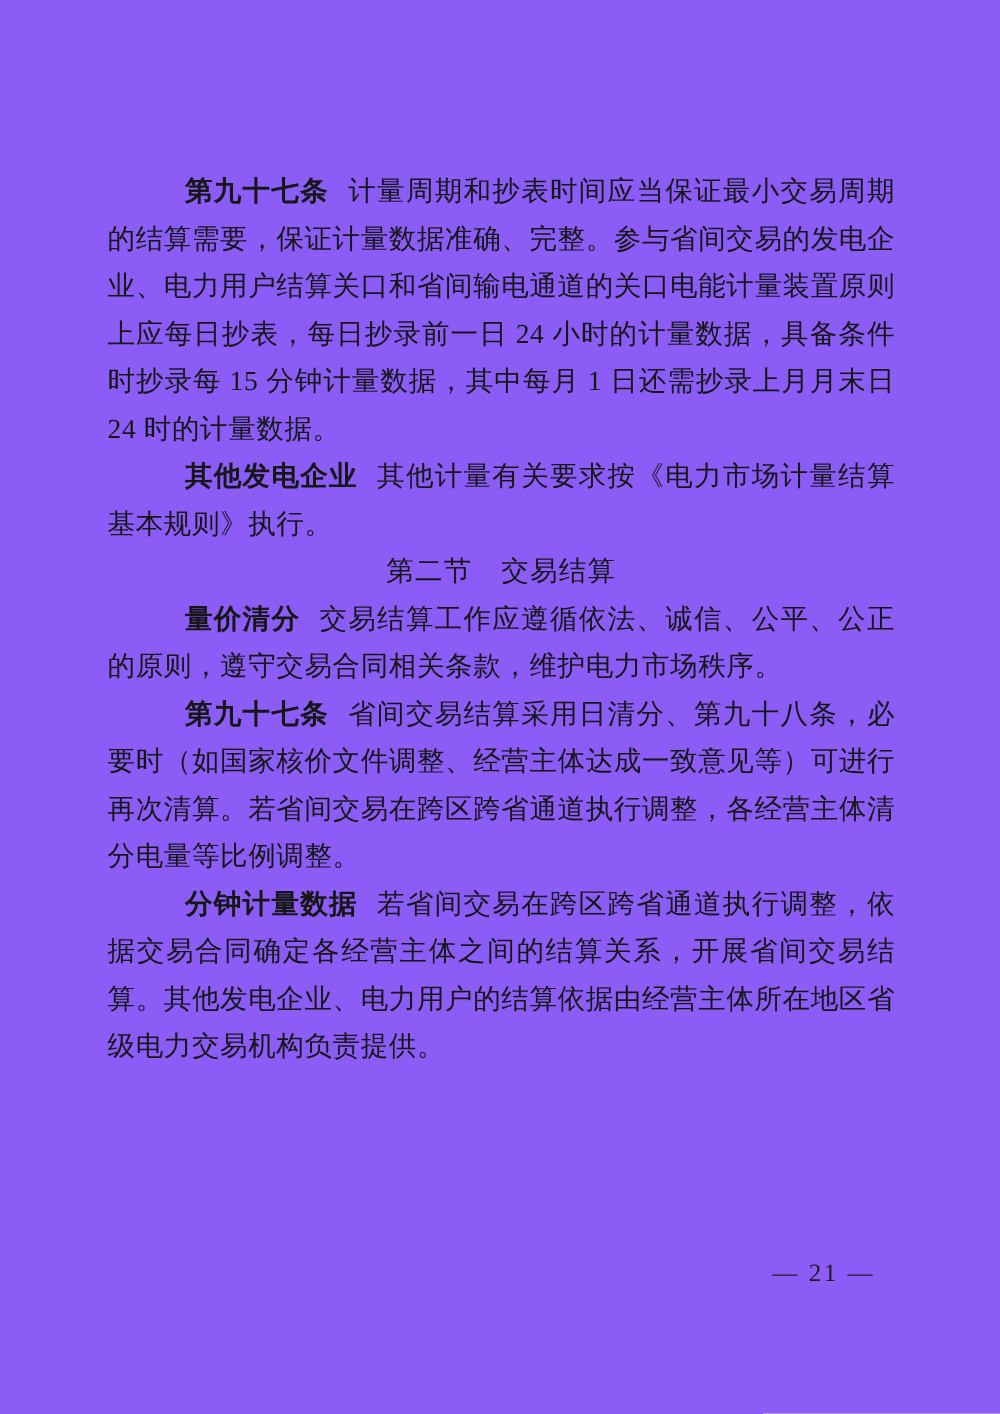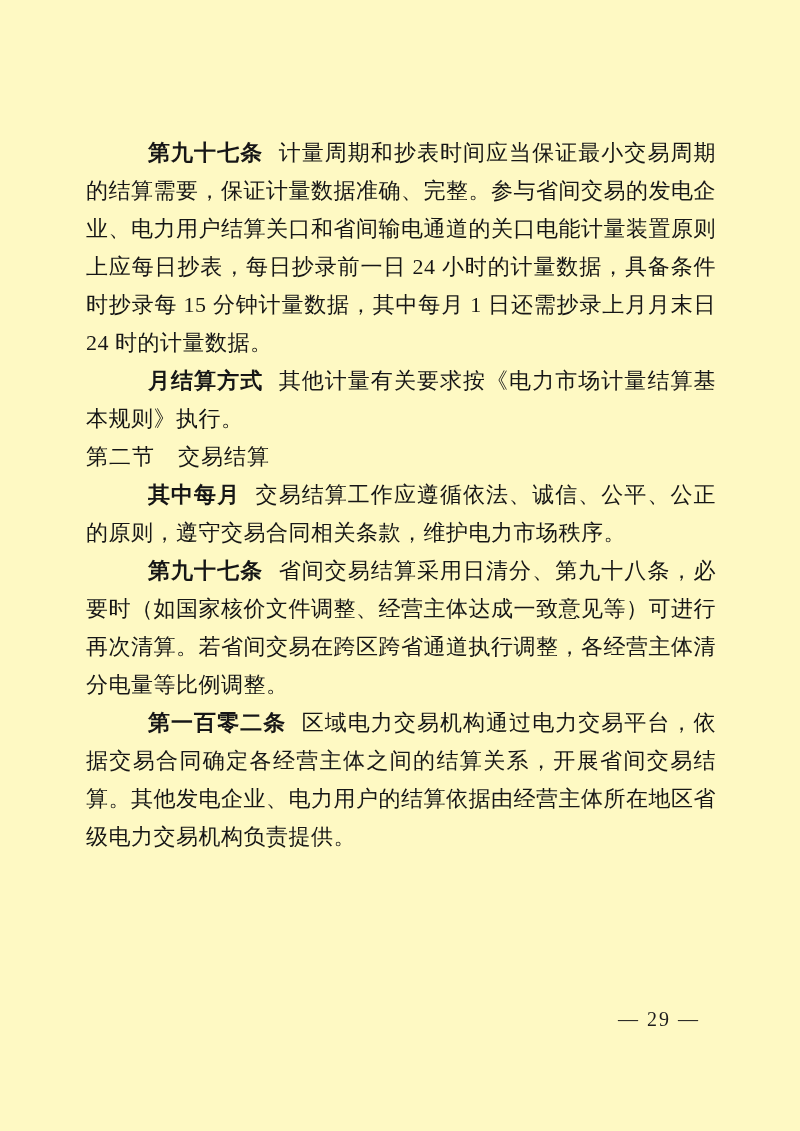--- a/index.html
+++ b/index.html
@@ -4,21 +4,21 @@
 <style>
   html, body {
     margin: 0;
     padding: 0;
     background: #ffffff;
   }
   .page {
     position: relative;
     width: 800px;
     height: 1131px;
-    background: #fef9c3;
+    background: #8b5cf6;
     overflow: hidden;
     font-family: "Liberation Serif", "DejaVu Serif", serif;
     color: #161616;
   }
   .content {
     position: absolute;
     left: 86px;
     top: 134px;
     width: 630px;
   }
@@ -32,48 +32,48 @@
   }
   .content p.article .num {
     font-weight: 700;
     margin-right: 0.7em;
   }
   .section-heading {
     margin: 0;
     font-size: 22px;
     line-height: 38px;
     font-weight: 400;
-    text-align: left;
+    text-align: center;
     letter-spacing: 1px;
   }
   .page-footer {
     position: absolute;
     top: 1006px;
     right: 100px;
     font-size: 20px;
     line-height: 26px;
     letter-spacing: 2px;
     color: #1c1c1c;
   }
 </style>
 </head>
 <body>
 
 <div class="page">
   <div class="content">
 
     <p class="article"><span class="num">第九十七条</span><span class="txt">计量周期和抄表时间应当保证最小交易周期的结算需要，保证计量数据准确、完整。参与省间交易的发电企业、电力用户结算关口和省间输电通道的关口电能计量装置原则上应每日抄表，每日抄录前一日 24 小时的计量数据，具备条件时抄录每 15 分钟计量数据，其中每月 1 日还需抄录上月月末日 24 时的计量数据。</span></p>
 
-    <p class="article"><span class="num">月结算方式</span><span class="txt">其他计量有关要求按《电力市场计量结算基本规则》执行。</span></p>
+    <p class="article"><span class="num">其他发电企业</span><span class="txt">其他计量有关要求按《电力市场计量结算基本规则》执行。</span></p>
 
     <h2 class="section-heading">第二节　交易结算</h2>
 
 
-    <p class="article"><span class="num">其中每月</span><span class="txt">交易结算工作应遵循依法、诚信、公平、公正的原则，遵守交易合同相关条款，维护电力市场秩序。</span></p>
+    <p class="article"><span class="num">量价清分</span><span class="txt">交易结算工作应遵循依法、诚信、公平、公正的原则，遵守交易合同相关条款，维护电力市场秩序。</span></p>
 
     <p class="article"><span class="num">第九十七条</span><span class="txt">省间交易结算采用日清分、第九十八条，必要时（如国家核价文件调整、经营主体达成一致意见等）可进行再次清算。若省间交易在跨区跨省通道执行调整，各经营主体清分电量等比例调整。</span></p>
 
-    <p class="article"><span class="num">第一百零二条</span><span class="txt">区域电力交易机构通过电力交易平台，依据交易合同确定各经营主体之间的结算关系，开展省间交易结算。其他发电企业、电力用户的结算依据由经营主体所在地区省级电力交易机构负责提供。</span></p>
+    <p class="article"><span class="num">分钟计量数据</span><span class="txt">若省间交易在跨区跨省通道执行调整，依据交易合同确定各经营主体之间的结算关系，开展省间交易结算。其他发电企业、电力用户的结算依据由经营主体所在地区省级电力交易机构负责提供。</span></p>
 
   </div>
 
-  <div class="page-footer">— 29 —</div>
+  <div class="page-footer">— 21 —</div>
 </div>
 
 </body></html>

